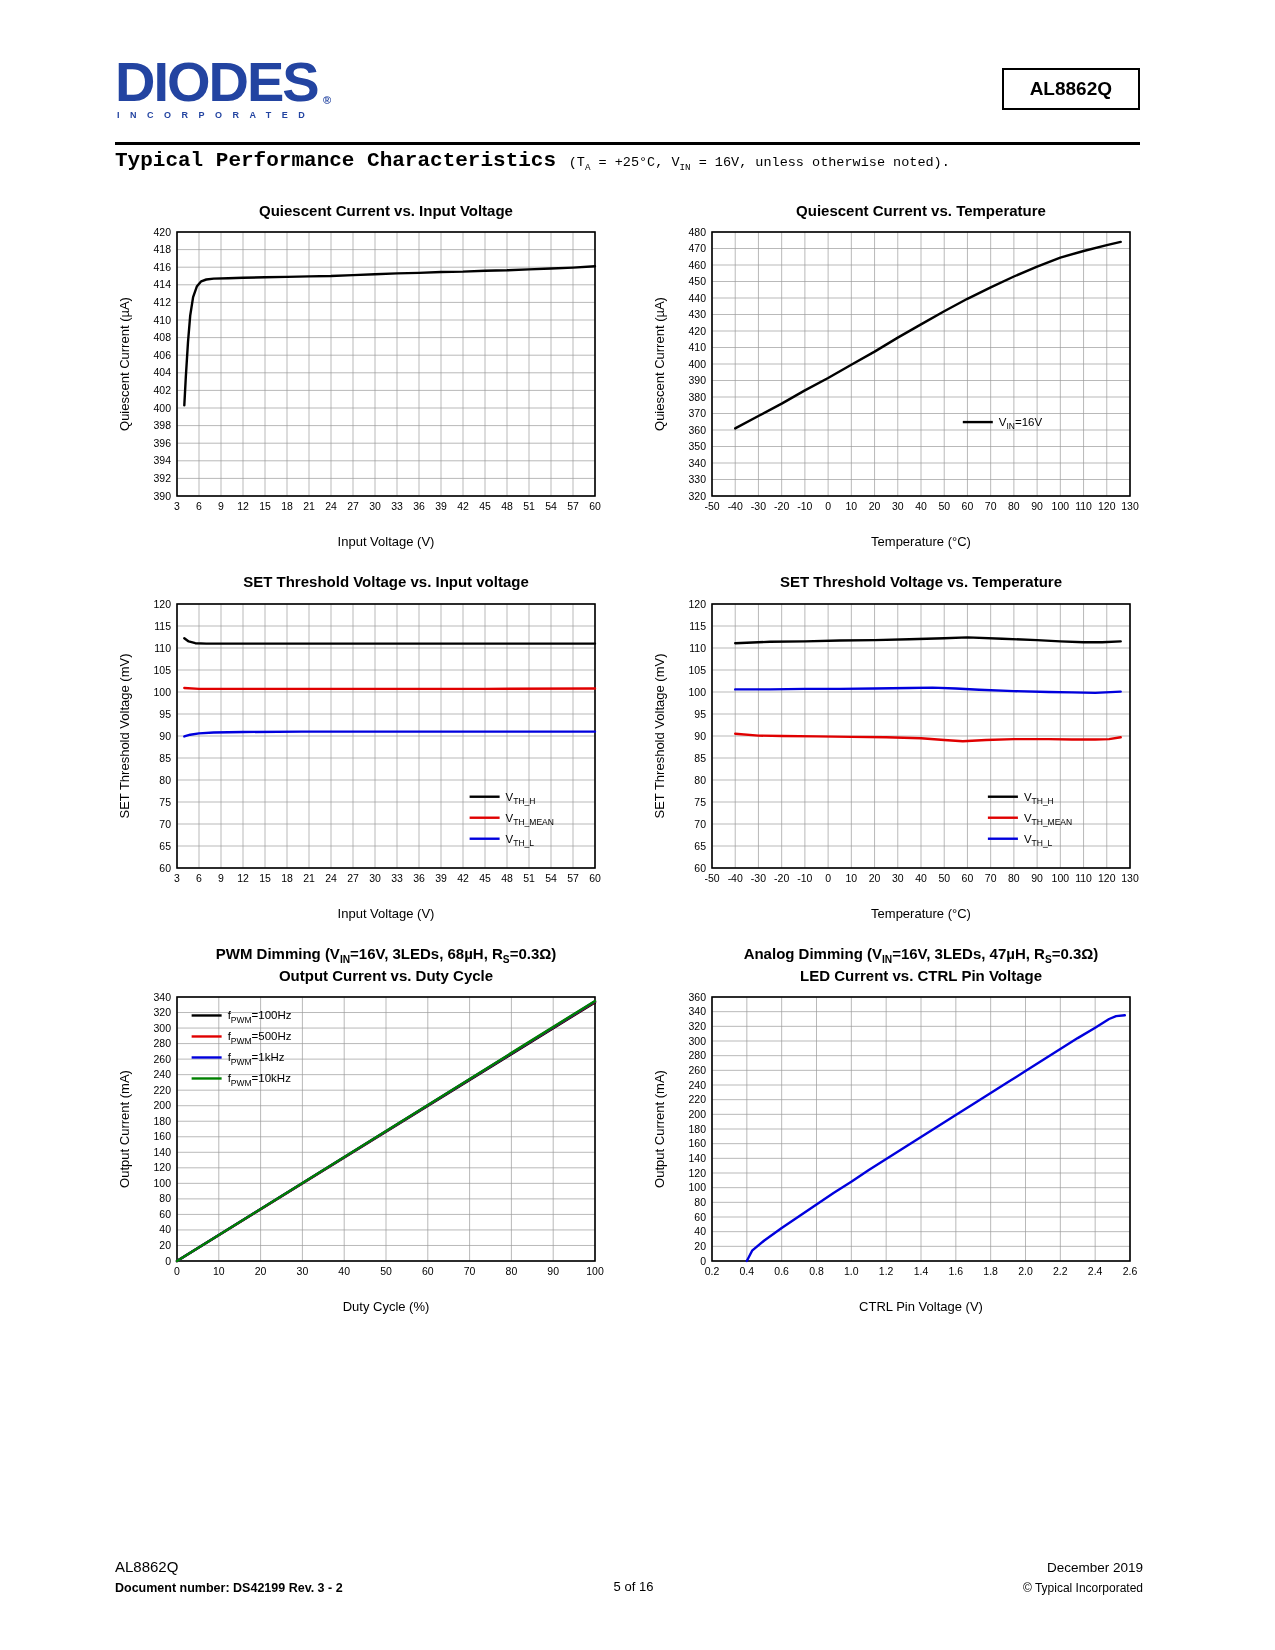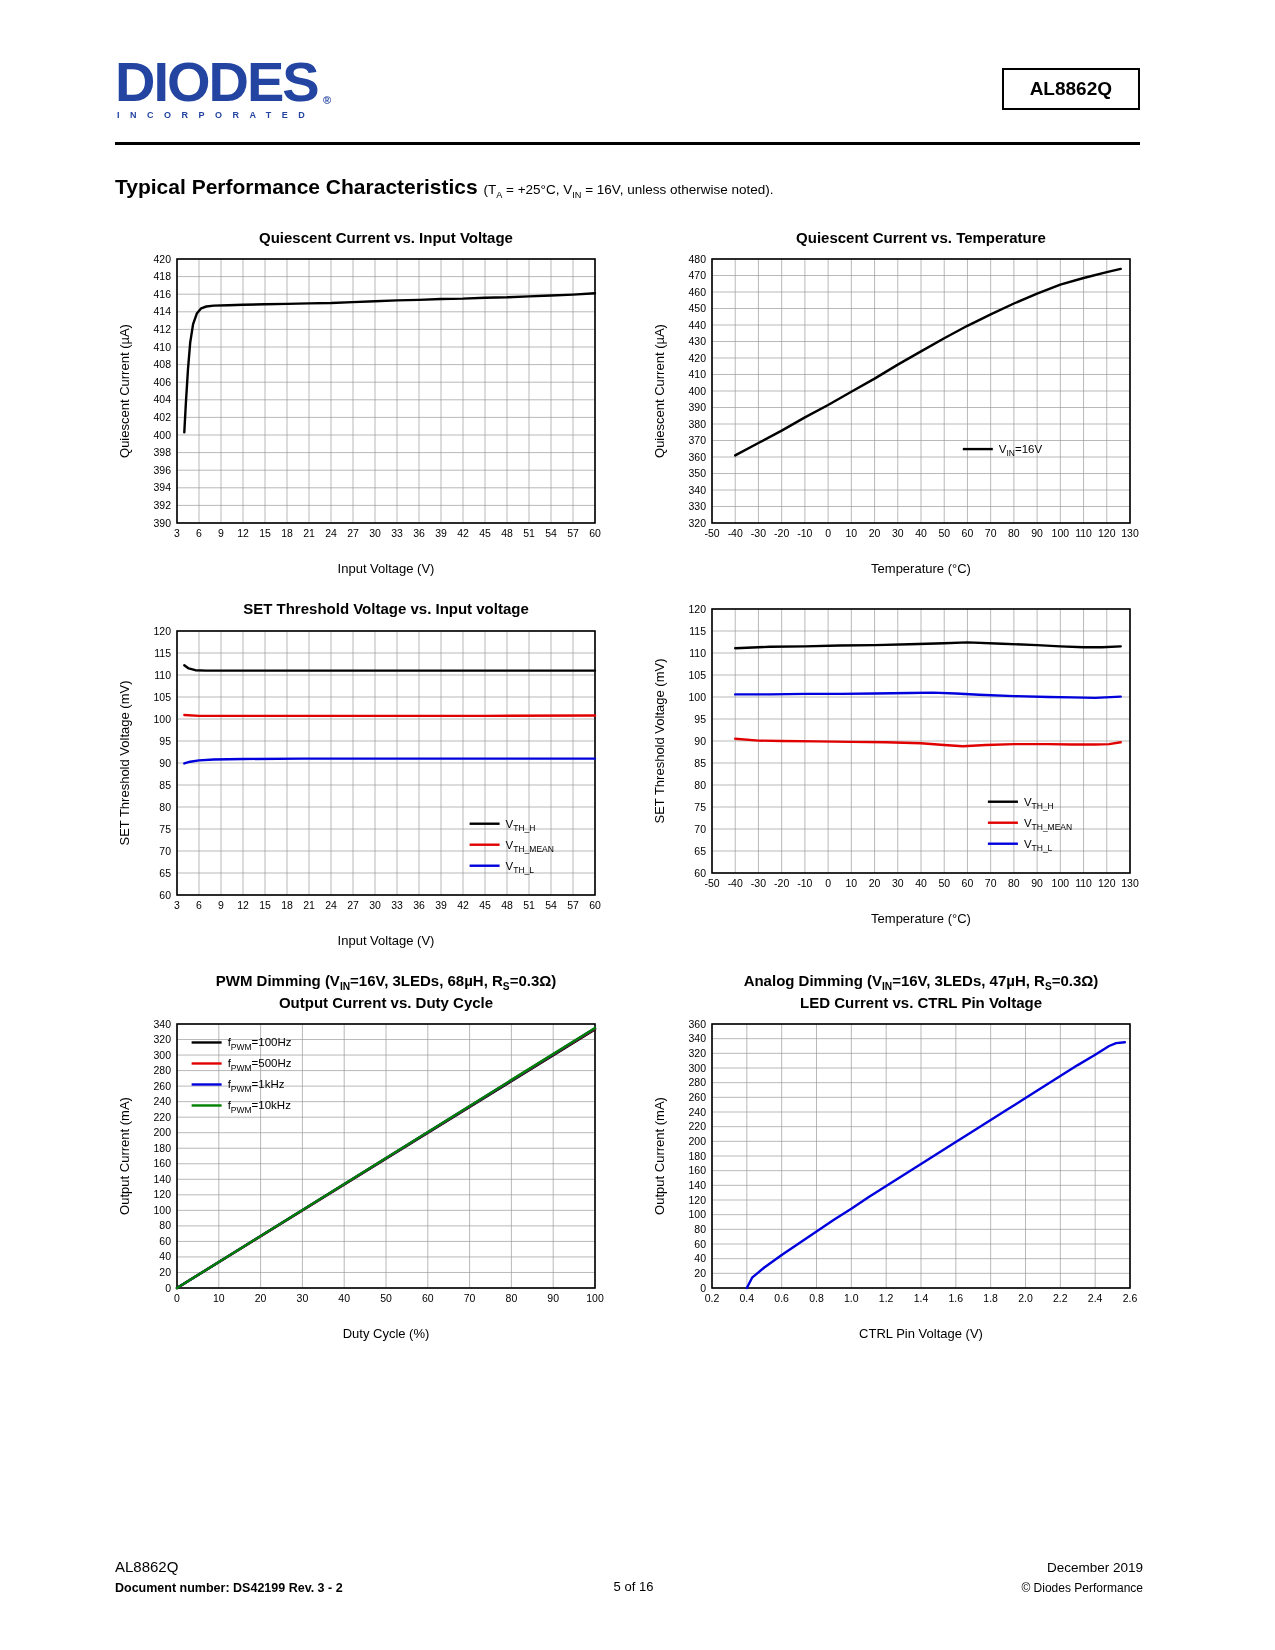--- a/index.html
+++ b/index.html
@@ -5,21 +5,21 @@
   *{margin:0;padding:0;box-sizing:border-box;}
   html,body{background:#fff;}
   body{width:1275px;height:1650px;font-family:"Liberation Sans",sans-serif;color:#000;}
   .page{position:relative;width:1275px;height:1650px;padding:56px 135px 8px 115px;overflow:hidden;}
   .header-row{display:flex;justify-content:space-between;align-items:flex-start;}
   .logo-main{font-family:"Liberation Sans",sans-serif;font-weight:bold;font-size:56px;fill:#2344a1;letter-spacing:-2px;}
   .logo-reg{font-size:11px;fill:#2344a1;font-weight:bold;}
   .logo-sub{font-family:"Liberation Sans",sans-serif;font-size:9px;font-weight:bold;fill:#2344a1;letter-spacing:10.5px;}
   .part-box{border:2px solid #000;font-weight:bold;font-size:19px;padding:8px 26px;margin-top:12px;}
   .rule{height:3px;background:#000;margin-top:20px;}
-  h1{margin-top:30px;font-size:21px;font-weight:bold;letter-spacing:0;}
+  h1{margin-top:4px;font-size:21px;font-weight:bold;letter-spacing:0;font-family:Liberation Mono, monospace;}
   h1 .cond{font-size:13.5px;font-weight:normal;}
   sub{font-size:68%;}
   .charts-grid{margin-top:28px;display:grid;grid-template-columns:490px 490px;justify-content:space-between;row-gap:36px;gap:16px;}
   figure.chart{width:490px;}
   .chart-title{font-size:15px;font-weight:bold;text-align:center;padding-left:52px;line-height:1.3;margin-bottom:2px;}
   svg text{font-family:"Liberation Sans",sans-serif;fill:#000;}
   .footer-left{position:absolute;left:115px;bottom:52px;font-size:15px;line-height:1.55;}
   .footer-left .doc{font-size:12.5px;font-weight:bold;}
   .footer-center{position:absolute;left:0;right:8px;bottom:52px;text-align:center;font-size:13px;line-height:1.6;}
   .footer-center .site{font-weight:bold;font-size:14px;}
@@ -289,20 +289,23 @@
           <text x="271" y="324" text-anchor="middle" font-size="13">Input Voltage (V)</text>
           <text x="14" y="142" text-anchor="middle" font-size="13" transform="rotate(-90 14 142)">SET Threshold Voltage (mV)</text>
           <line x1="354.59999999999997" y1="202.72" x2="384.59999999999997" y2="202.72" stroke="#000000" stroke-width="2.4"></line>
           <text x="390.59999999999997" y="206.72" font-size="11.5"><tspan>V</tspan><tspan dy="3.2" font-size="8.5">TH_H</tspan></text>
           <line x1="354.59999999999997" y1="223.72" x2="384.59999999999997" y2="223.72" stroke="#e00000" stroke-width="2.4"></line>
           <text x="390.59999999999997" y="227.72" font-size="11.5"><tspan>V</tspan><tspan dy="3.2" font-size="8.5">TH_MEAN</tspan></text>
           <line x1="354.59999999999997" y1="244.72" x2="384.59999999999997" y2="244.72" stroke="#0000dd" stroke-width="2.4"></line>
           <text x="390.59999999999997" y="248.72" font-size="11.5"><tspan>V</tspan><tspan dy="3.2" font-size="8.5">TH_L</tspan></text>
         </svg></figure>
     <figure class="chart">
+      <figcaption class="chart-title">
+          <div>SET Threshold Voltage vs. Temperature</div>
+        </figcaption>
     <svg width="490" height="330" viewBox="0 0 490 330">
           <line x1="62" y1="10" x2="62" y2="274" stroke="#9b9b9b" stroke-width="0.7"></line>
           <text x="62" y="288" text-anchor="middle" font-size="10.5">-50</text>
           <line x1="85.22222222222223" y1="10" x2="85.22222222222223" y2="274" stroke="#9b9b9b" stroke-width="0.7"></line>
           <text x="85.22222222222223" y="288" text-anchor="middle" font-size="10.5">-40</text>
           <line x1="108.44444444444444" y1="10" x2="108.44444444444444" y2="274" stroke="#9b9b9b" stroke-width="0.7"></line>
           <text x="108.44444444444444" y="288" text-anchor="middle" font-size="10.5">-30</text>
           <line x1="131.66666666666666" y1="10" x2="131.66666666666666" y2="274" stroke="#9b9b9b" stroke-width="0.7"></line>
           <text x="131.66666666666666" y="288" text-anchor="middle" font-size="10.5">-20</text>
           <line x1="154.88888888888889" y1="10" x2="154.88888888888889" y2="274" stroke="#9b9b9b" stroke-width="0.7"></line>
@@ -533,16 +536,16 @@
 
   <div class="footer-left">
     <div>AL8862Q</div>
     <div class="doc">Document number: DS42199 Rev. 3 - 2</div>
   </div>
   <div class="footer-center">
     <div>5 of 16</div>
   </div>
   <div class="footer-right">
     <div>December 2019</div>
-    <div class="copy">© Diodes Performance</div>
+    <div class="copy">© Typical Incorporated</div>
   </div>
 
 </div>
 
 </body></html>

